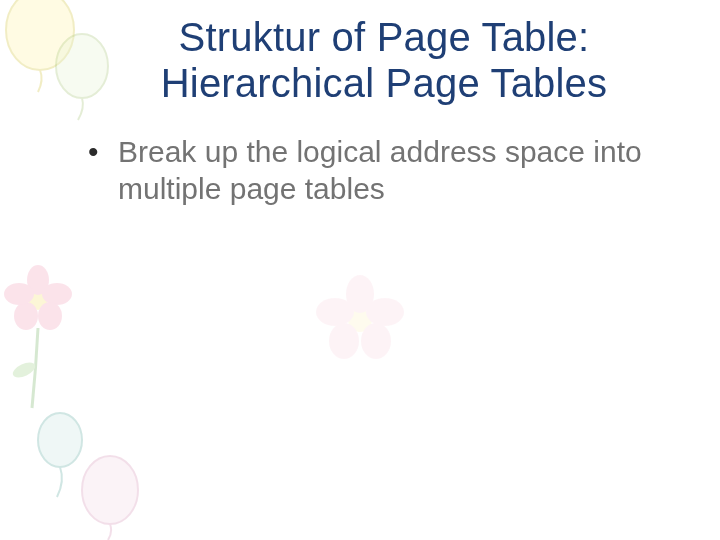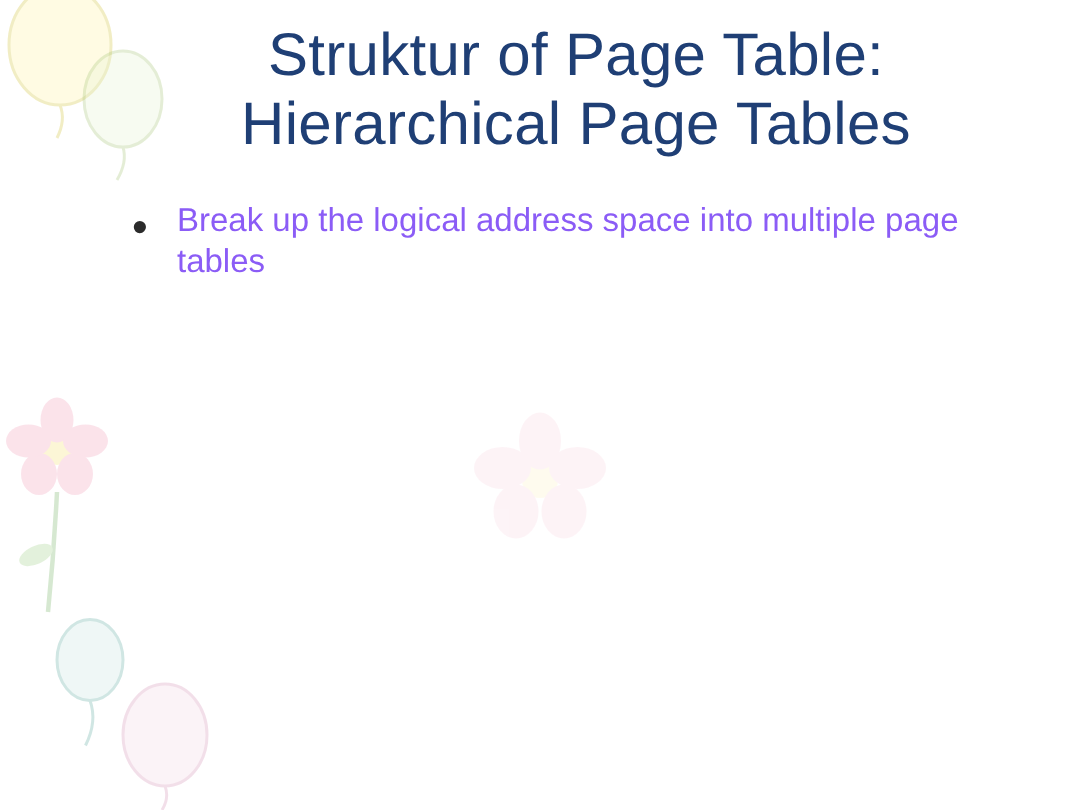--- a/index.html
+++ b/index.html
@@ -35,22 +35,22 @@
     font-weight: 400;
     letter-spacing: 0.2px;
   }
   ul.body {
     list-style: none;
     margin: 0;
     padding: 0;
   }
   ul.body > li {
     position: relative;
-    color: #8b5cf6;
-    font-size: 22px;
+    color: #737373;
+    font-size: 30px;
     line-height: 1.22;
     padding-left: 30px;
     margin-bottom: 42px;
     font-weight: 400;
   }
   ul.body > li::before {
     content: "•";
     position: absolute;
     left: 0;
     top: 0;

